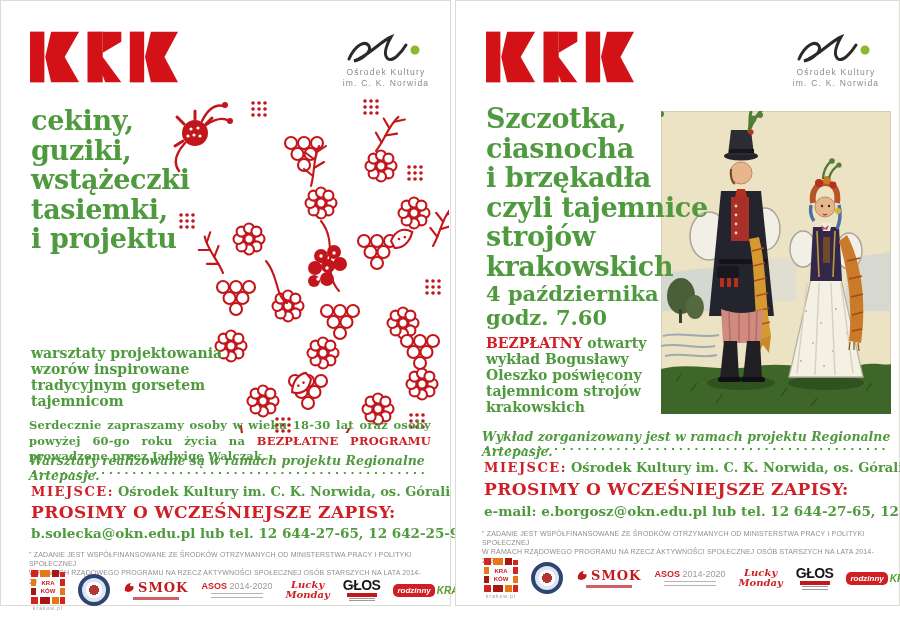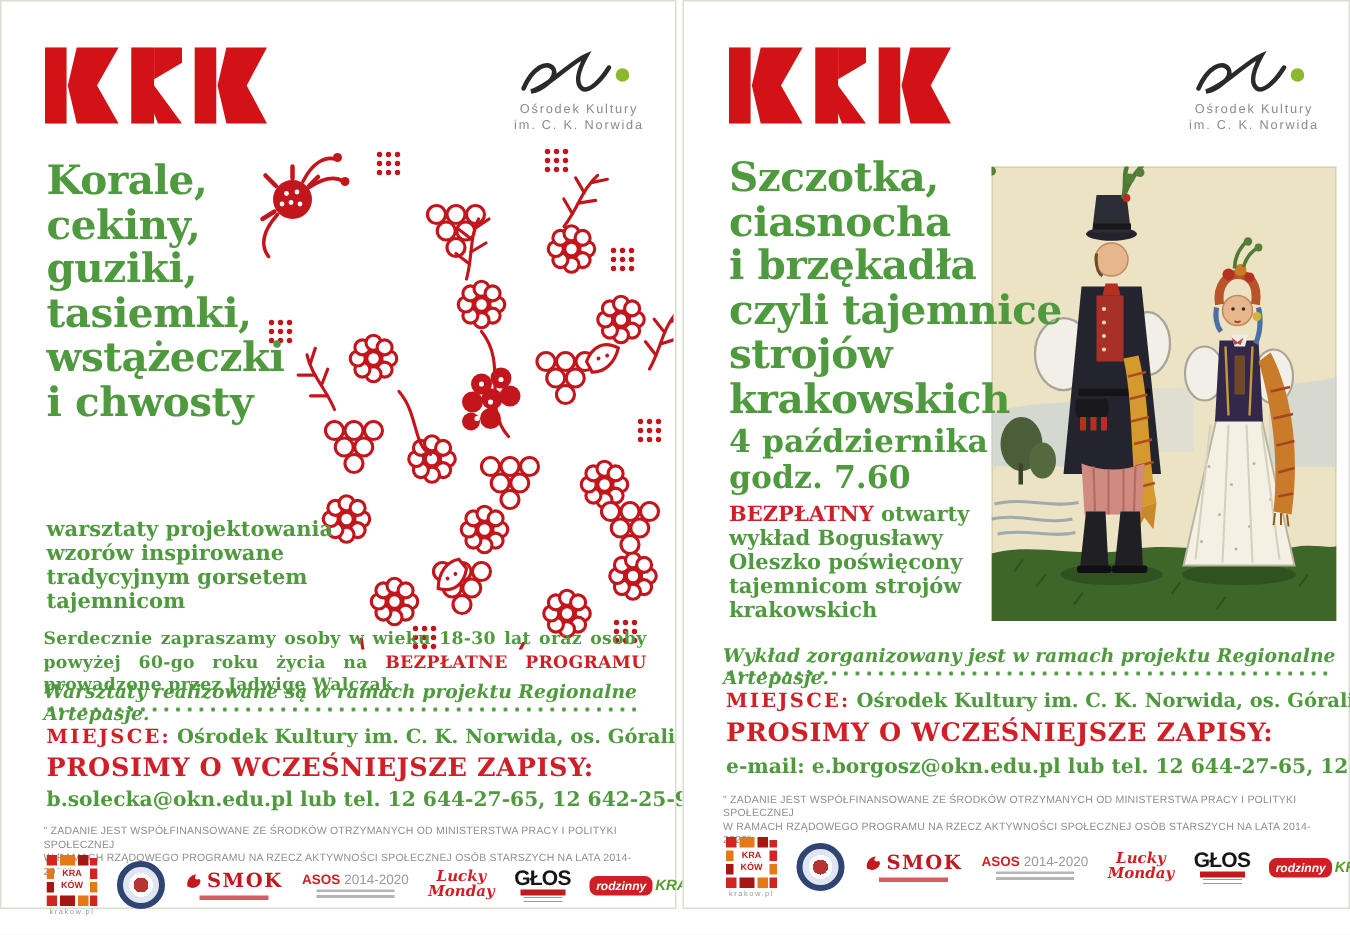--- a/index.html
+++ b/index.html
@@ -217,26 +217,25 @@
           <use href="#dots" x="244" y="82"></use>
           <use href="#dots" x="16" y="130"></use>
         <use href="#dots" x="262" y="196"></use>
           <use href="#dots" x="246" y="330"></use>
           <use href="#dots" x="112" y="334"></use>
         <use href="#dots" x="200" y="16"></use>
       </g>
     </svg>
 
     <div class="abs title" style="left:30px;top:105px">
-      <div>Korale,</div>
       <div>cekiny,</div>
       <div>guziki,</div>
+      <div>wstążeczki</div>
       <div>tasiemki,</div>
-      <div>wstążeczki</div>
-      <div>i chwosty</div>
+      <div>i projektu</div>
     </div>
 
 
     <div class="abs desc" style="left:30px;top:344px">
       <div>warsztaty projektowania</div>
       <div>wzorów inspirowane</div>
       <div>tradycyjnym gorsetem</div>
       <div>tajemnicom</div>
     </div>
 

